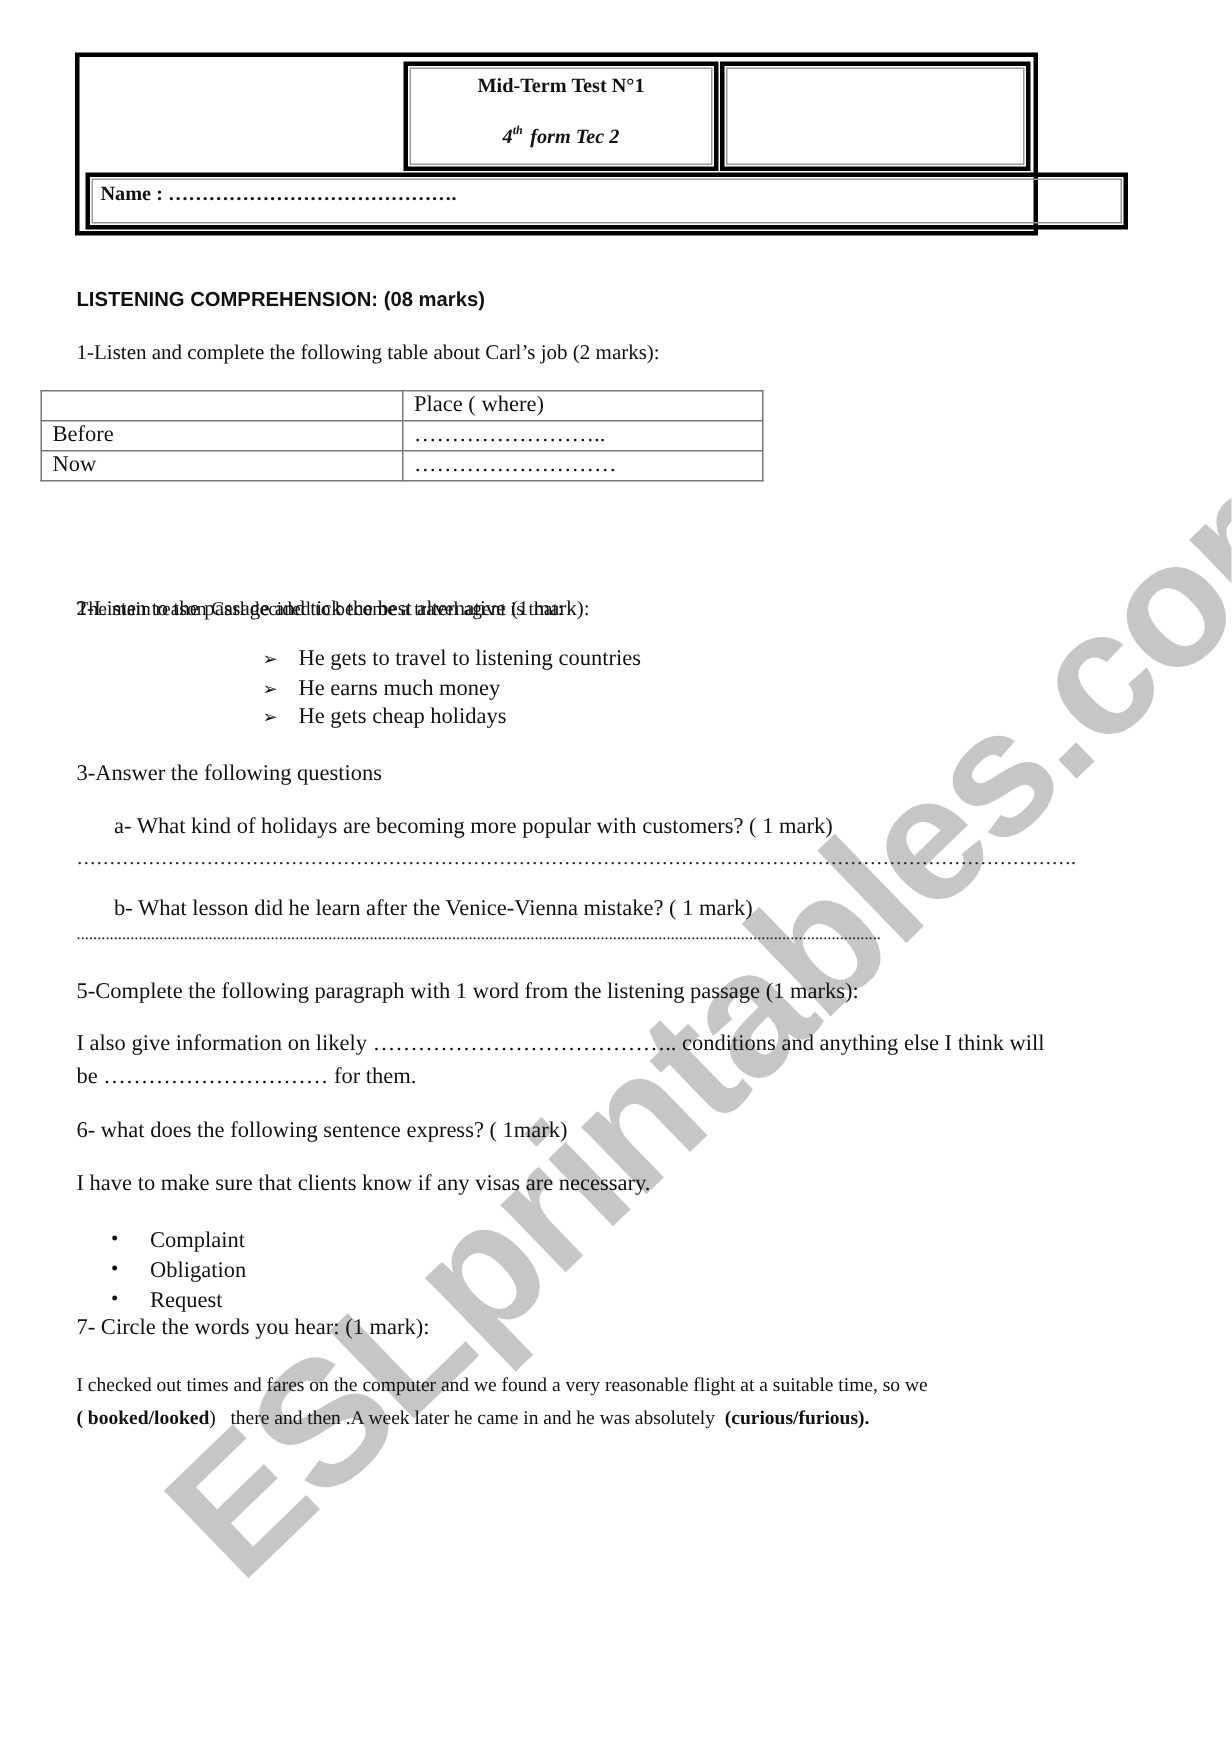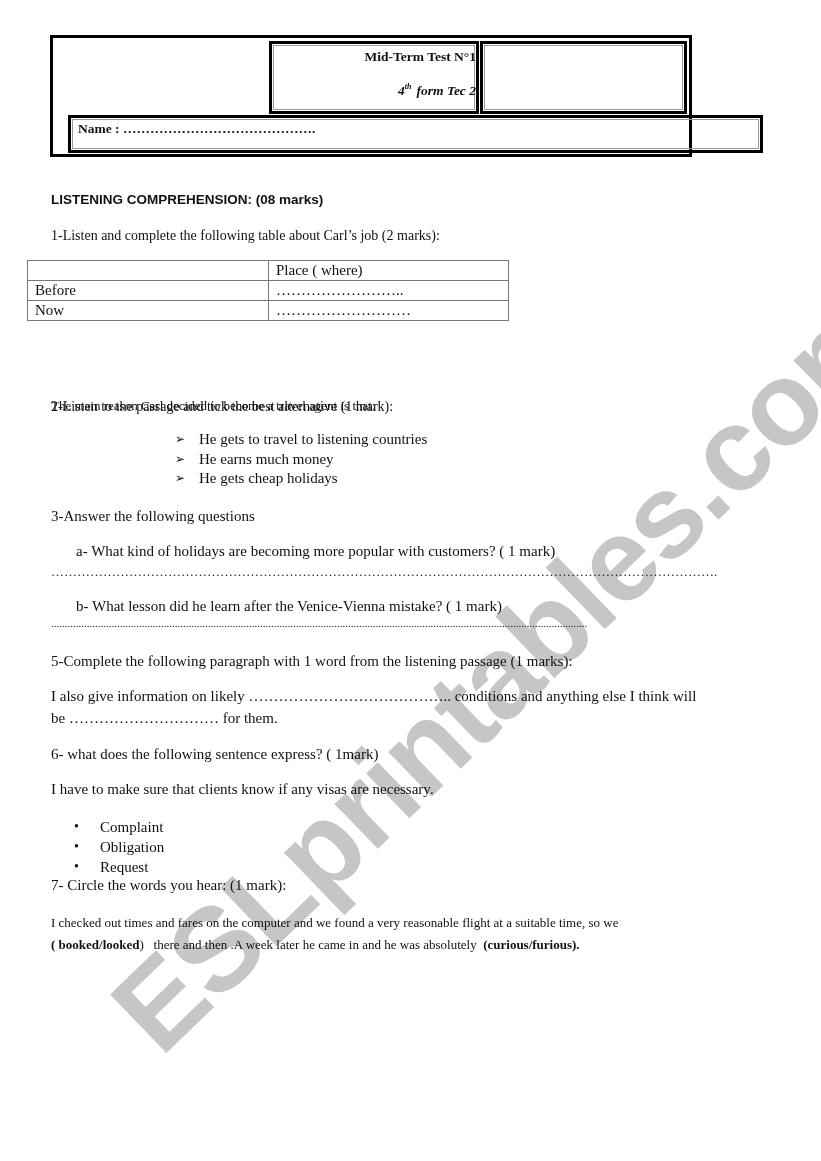--- a/index.html
+++ b/index.html
@@ -9,26 +9,26 @@
     }
 
     
     .header-box {
       position: absolute; left: 50px; top: 35px; width: 642px; height: 122px;
       border: 3px solid #000; box-sizing: border-box; background: #fff;
     }
     .hcell {
       position: absolute; box-sizing: border-box;
       border: 3px solid #000; outline: 1px solid #999; outline-offset: -5px;
-      font-weight: bold; font-size: 13.5px; text-align: right;
+      font-weight: bold; font-size: 13.5px; text-align: center;
     }
     .hc1 { left: 3px; top: 3px; width: 212px; height: 73px; }
     .hc2 { left: 216px; top: 3px; width: 210px; height: 73px; }
     .hc3 { left: 427px; top: 3px; width: 207px; height: 73px; }
-    .hc4 { left: 15px; top: 77px; width: 695px; height: 38px; text-align: left; }
+    .hc4 { left: 4px; top: 77px; width: 695px; height: 38px; text-align: left; }
     .hc1 .t { position: absolute; left: 0; right: 0; top: 38px; }
     .hc2 .t1 { position: absolute; left: 0; right: 0; top: 5px; }
     .hc2 .t2 { position: absolute; left: 0; right: 0; top: 38px; font-style: italic; }
     .hc2 sup { font-size: 8px; vertical-align: 6px; margin-right: 5px; }
     .hc4 .t { position: absolute; left: 7px; top: 3px; }
 
     .section-heading {
       position: absolute; left: 51px; top: 192px;
       font-family: "Liberation Sans", "DejaVu Sans", sans-serif; font-weight: bold; font-size: 13.5px;
     }

